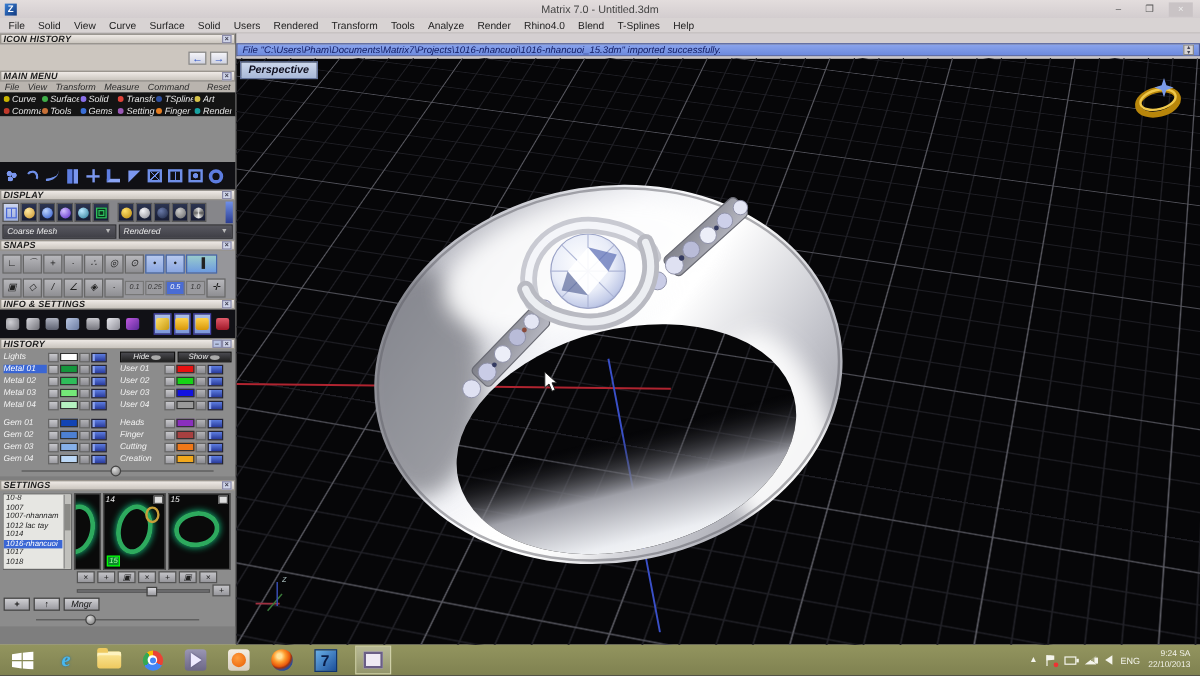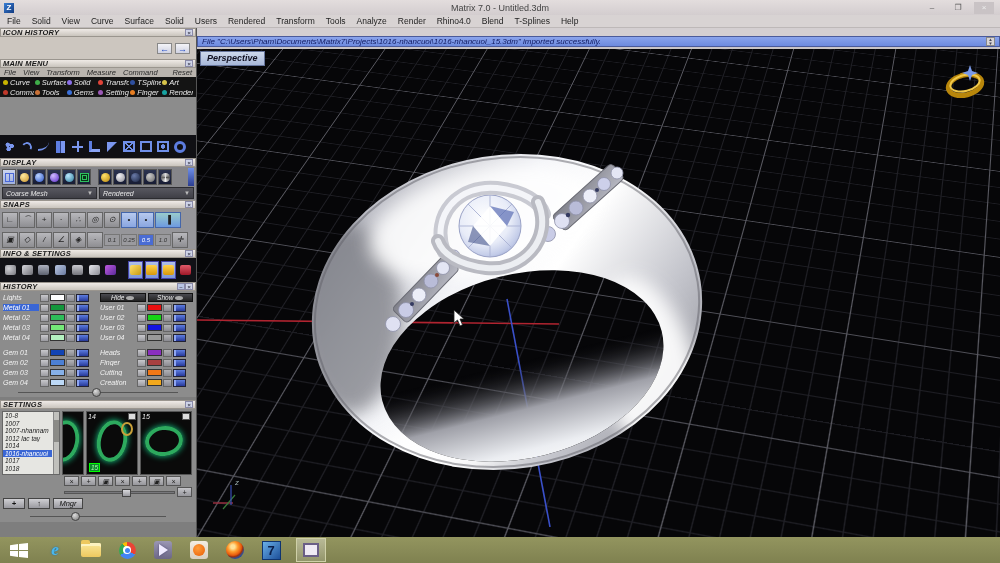--- a/index.html
+++ b/index.html
@@ -842,14 +842,28 @@
       </span>
     <span class="tb-ico">
         <i class="ffx"></i>
       </span>
     <span class="tb-ico">
         <span class="mx7">7</span>
       </span>
     <span class="active-app">
         <i class="winapp"></i>
       </span>
+    <span class="tray">
+      <span class="tico">▲</span>
+      <span class="flag">
+          <i class="dotr"></i>
+        </span>
+      <span class="batt"></span>
+      <span class="signal"></span>
+      <span class="spk"></span>
+      <span class="lang">ENG</span>
+      <span class="clock">
+        <span>9:24 SA</span><br>
+        <span>22/10/2013</span>
+      </span>
+    </span>
   </div>
 </div>
 
 </body></html>

